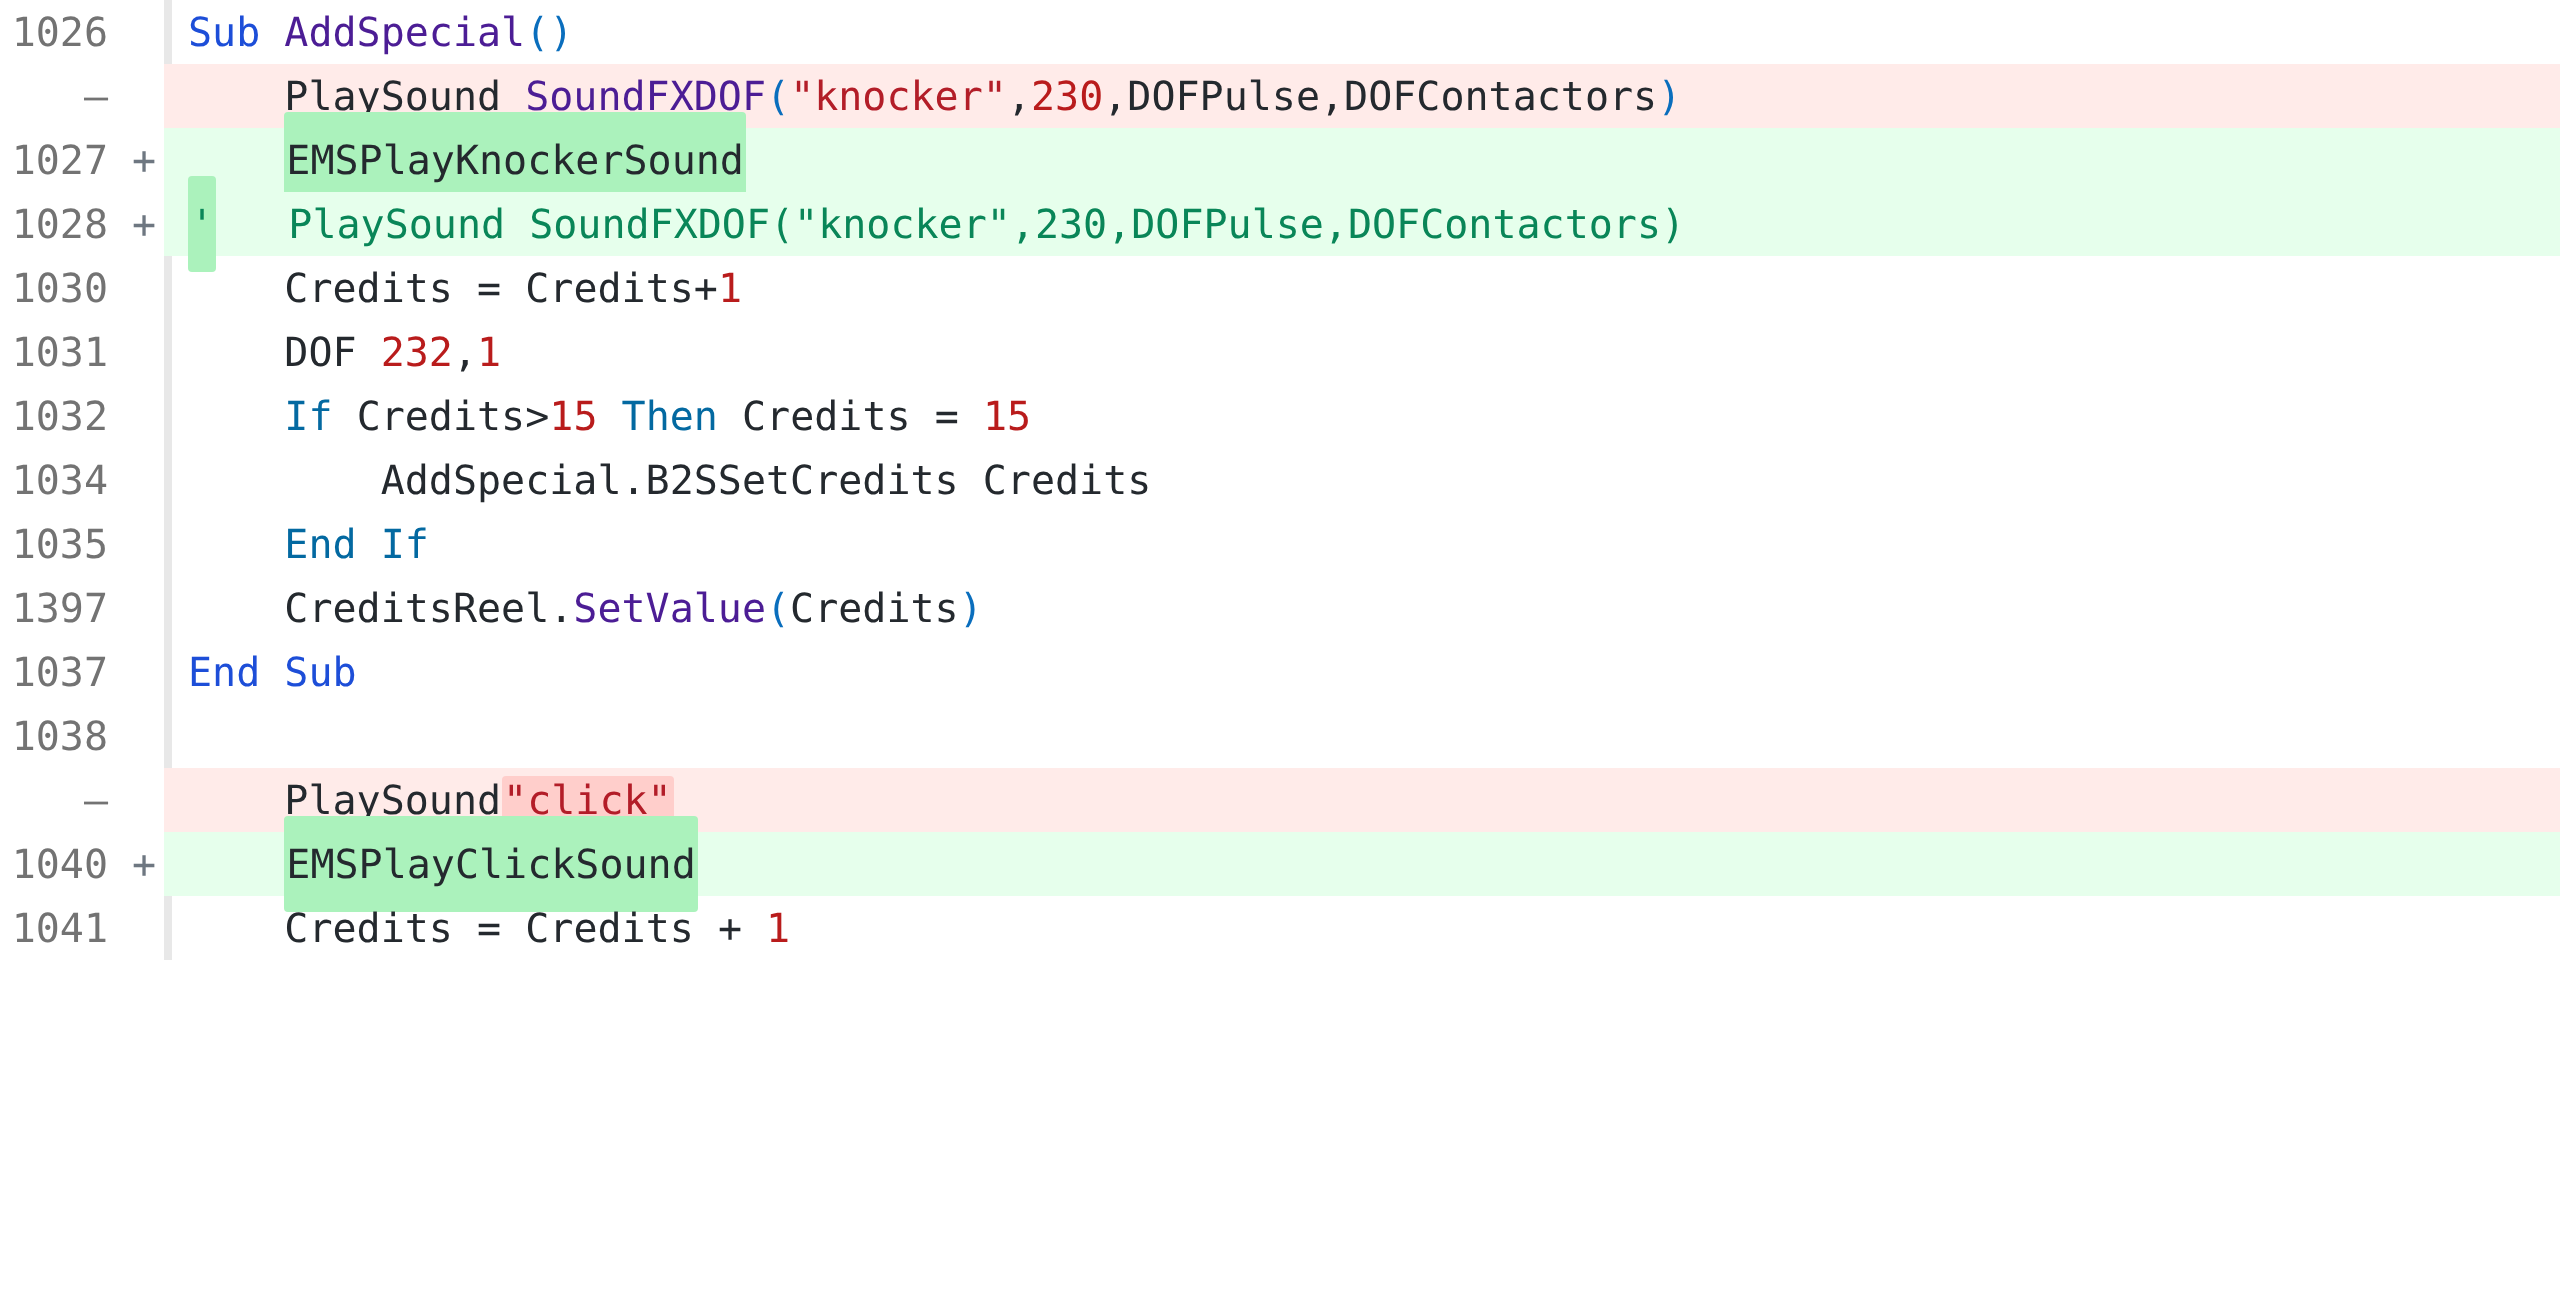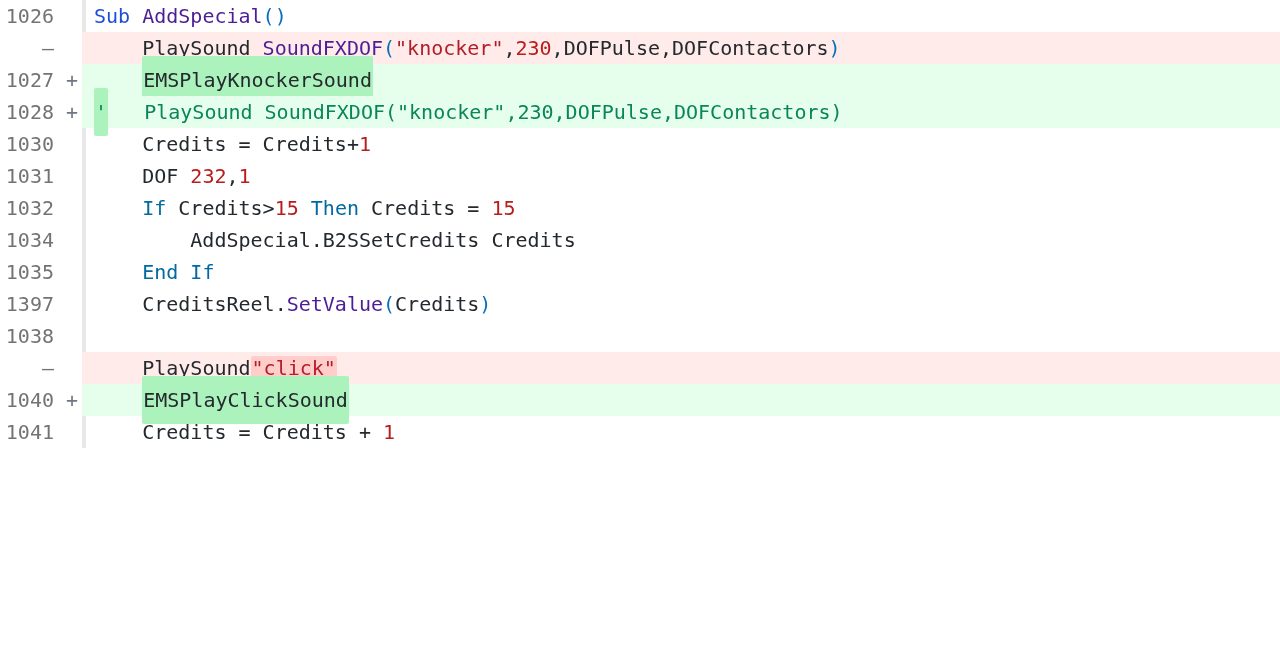--- a/index.html
+++ b/index.html
@@ -112,20 +112,26 @@
       <div class="gutter-bar ctx"></div>
       <div class="code-cell"><span>    </span><span class="kw2">End</span><span> </span><span class="kw2">If</span></div>
     </div>
     <div class="diff-row row-ctx">
       <div class="line-num">1397</div>
       <div class="line-marker"></div>
       <div class="gutter-bar ctx"></div>
       <div class="code-cell"><span>    </span><span class="op">CreditsReel</span><span class="op">.</span><span class="fn">SetValue</span><span class="paren">(</span><span class="op">Credits</span><span class="paren">)</span></div>
     </div>
     <div class="diff-row row-ctx">
+      <div class="line-num">1037</div>
+      <div class="line-marker"></div>
+      <div class="gutter-bar ctx"></div>
+      <div class="code-cell"><span class="kw">End</span><span> </span><span class="kw">Sub</span></div>
+    </div>
+    <div class="diff-row row-ctx">
       <div class="line-num">1038</div>
       <div class="line-marker"></div>
       <div class="gutter-bar ctx"></div>
       <div class="code-cell"></div>
     </div>
     <div class="diff-row row-del">
       <div class="line-num">—</div>
       <div class="line-marker"></div>
       <div class="gutter-bar "></div>
       <div class="code-cell"><span>    </span><span class="op">PlaySound</span><span class="str hl-del-strong">"click"</span></div>

